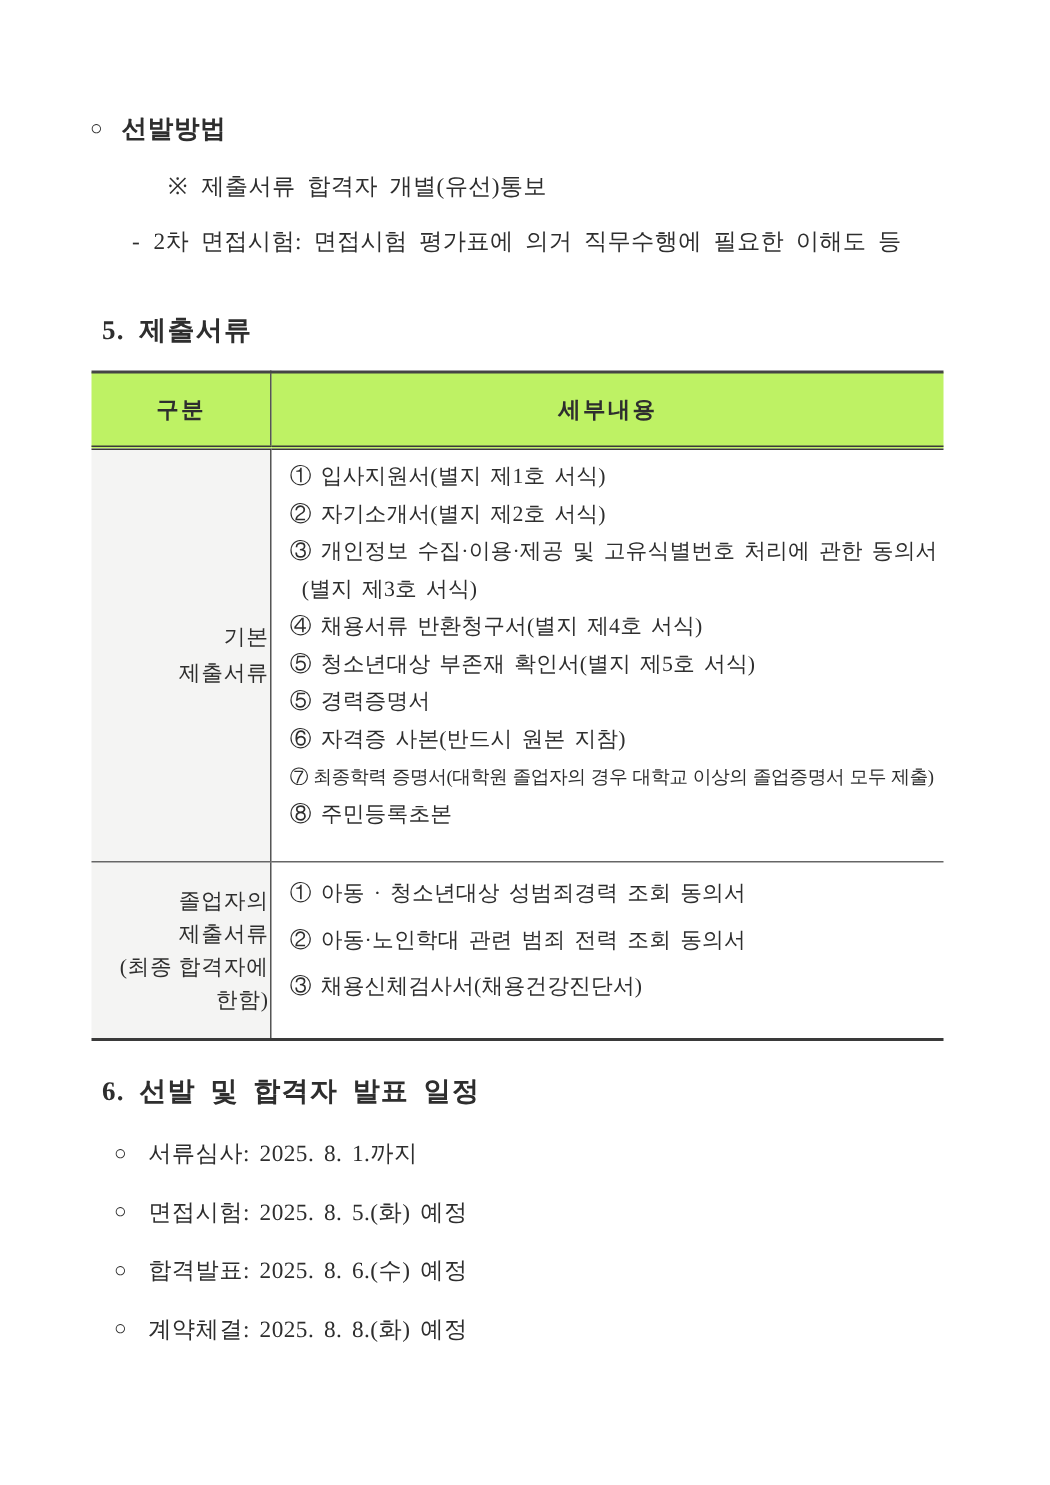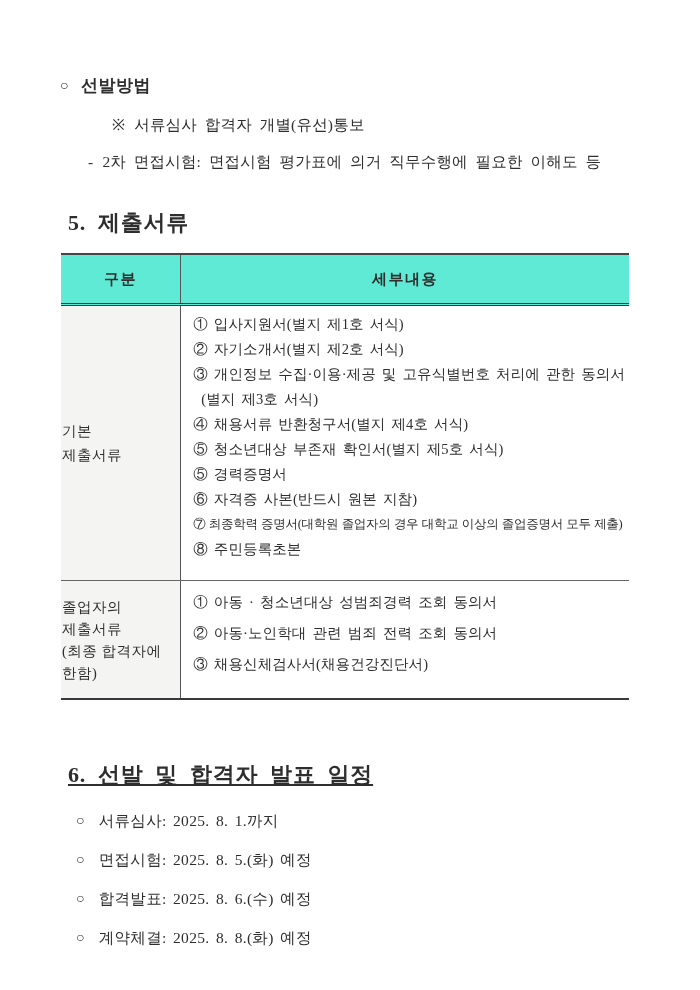--- a/index.html
+++ b/index.html
@@ -35,50 +35,50 @@
     font-size: 15.5px;
     line-height: 18px;
     word-spacing: 0.24em;
     letter-spacing: 0.2px;
   }
   .method-line .prefix { margin-right: 9px; }
   .method-line.note { padding-left: 52px; }
 
   
   .sec-heading {
-    font-size: 22px;
+    font-size: 18px;
     font-weight: bold;
     letter-spacing: 0.8px;
     word-spacing: 0.25em;
     margin-left: 8px;
   }
   .sec5 { margin-top: 37px; margin-bottom: 15px; }
-  .sec6 { margin-top: 60px; margin-bottom: 2px; text-decoration: underline; }
+  .sec6 { margin-top: 21px; margin-bottom: 2px; }
 
   
   table.docs {
     border-collapse: collapse;
     width: 568px;
     margin-left: 1px;
     border-top: 2px solid #454545;
     border-bottom: 2px solid #3a3a3a;
   }
   table.docs th {
-    background: #5eead4;
+    background: #bef264;
     font-size: 15px;
     font-weight: bold;
     letter-spacing: 1.5px;
     padding: 15px 0 14px 0;
     border-bottom: 3px double #3a3a3a;
   }
   th.col-cat { width: 122px; border-right: 1px solid #555555; }
   td.cat-cell {
     background: #f4f4f3;
     border-right: 1px solid #555555;
-    text-align: left;
+    text-align: right;
     vertical-align: middle;
     font-size: 14.5px;
     letter-spacing: 0.5px;
   }
   td.cat-cell .cat-line { line-height: 24px; }
   tr.row-second td.cat-cell .cat-line { line-height: 22px; }
   .cat-bold { font-weight: normal; }
   tr.row-first td { border-bottom: 1px solid #666666; }
   td.items-cell { padding: 6px 4px 18px 12px; vertical-align: middle; }
   .doc-line {
@@ -114,21 +114,21 @@
 <body>
 
 <div class="page">
 
   <div>
     <div class="method-heading">
       <span class="marker">○</span>
       <span>선발방법</span>
     </div>
     <div class="method-line note">
-      <span class="prefix">※</span><span>서류심사 합격자 개별(유선)통보</span>
+      <span class="prefix">※</span><span>제출서류 합격자 개별(유선)통보</span>
     </div>
     <div class="method-line">
       <span class="prefix">-</span><span>2차 면접시험: 면접시험 평가표에 의거 직무수행에 필요한 이해도 등</span>
     </div>
   </div>
 
   <div class="sec-heading sec5">5. 제출서류</div>
 
   <table class="docs">
     <thead>

